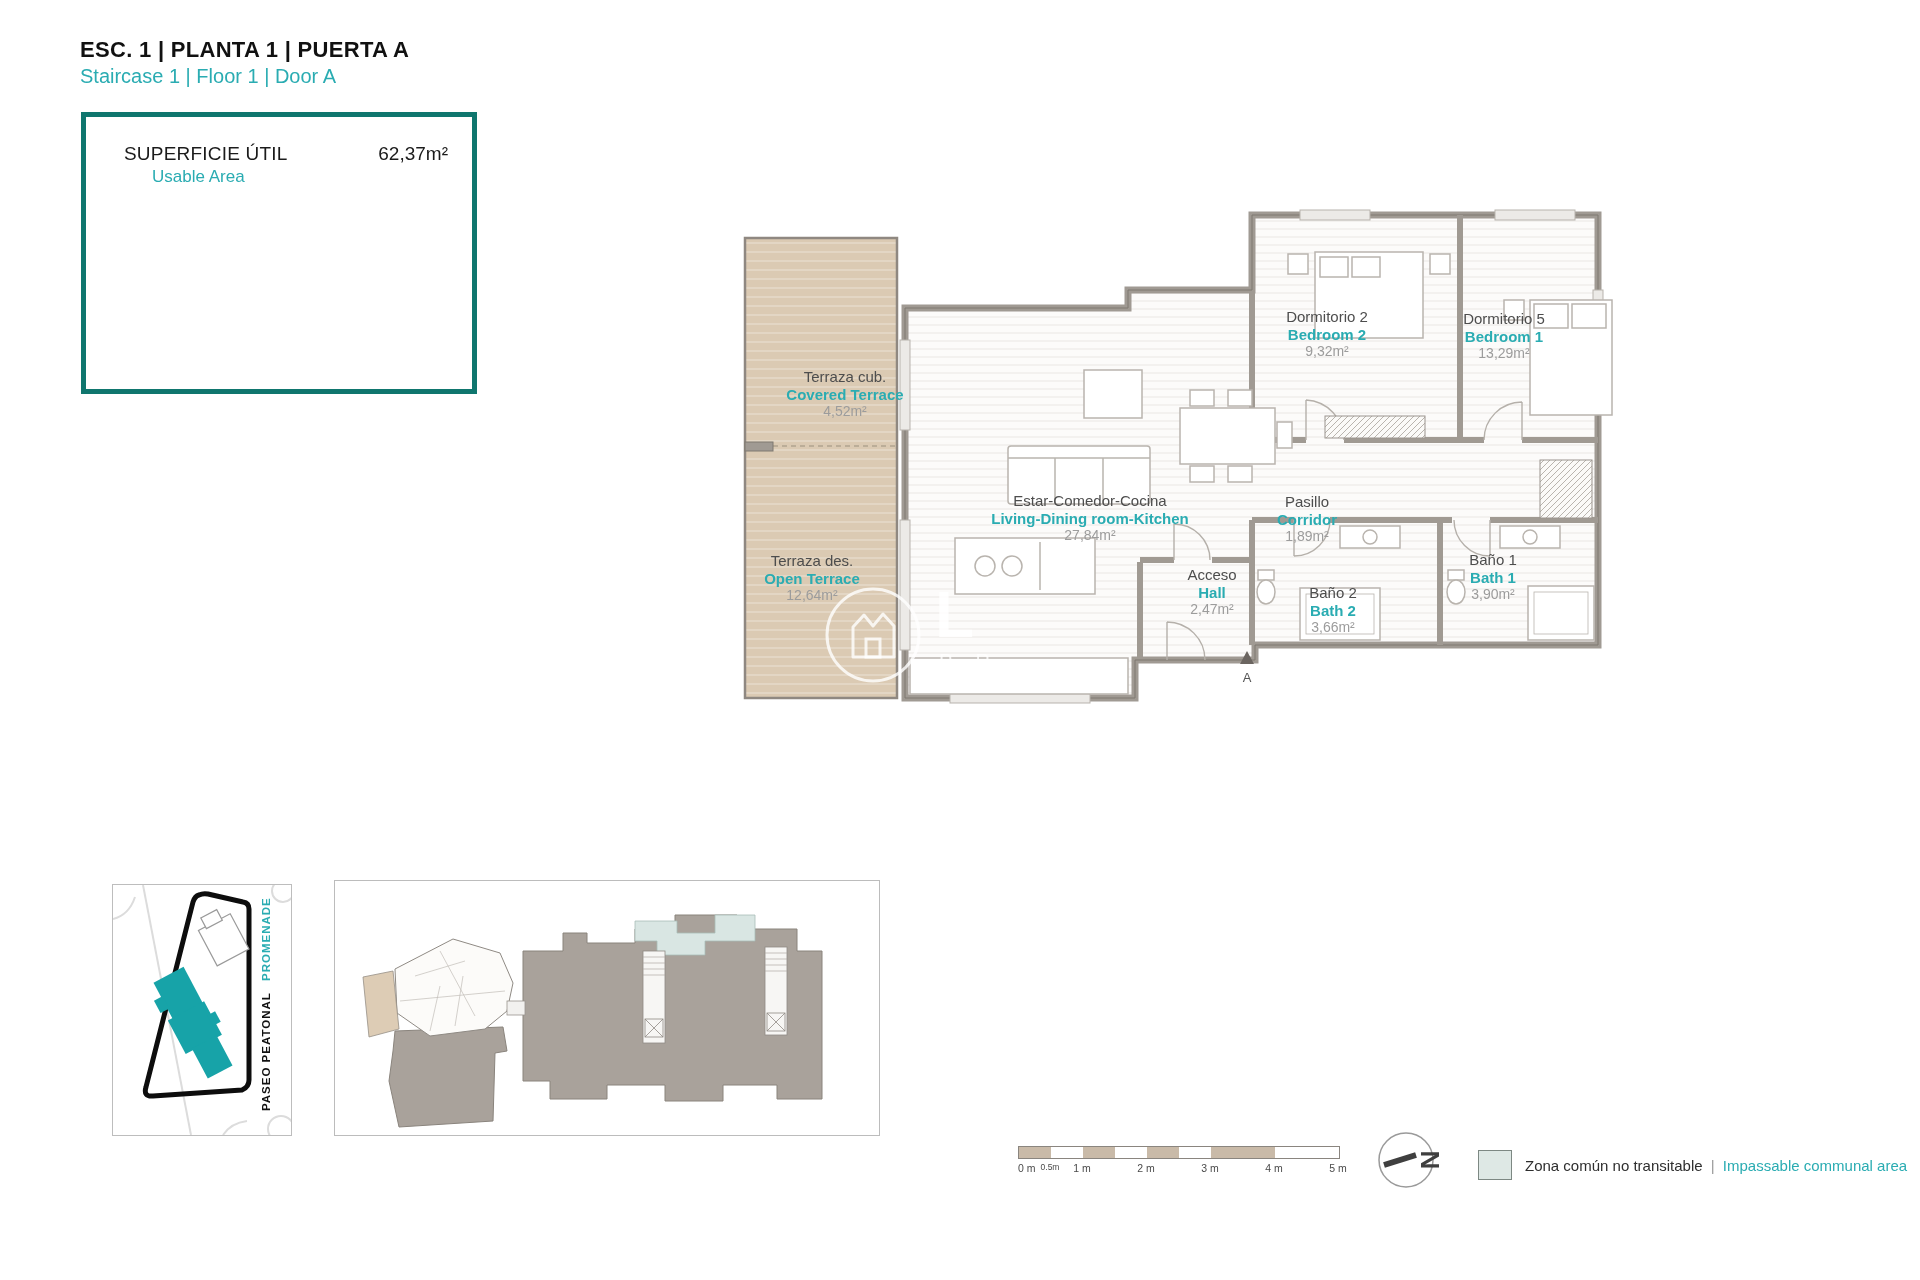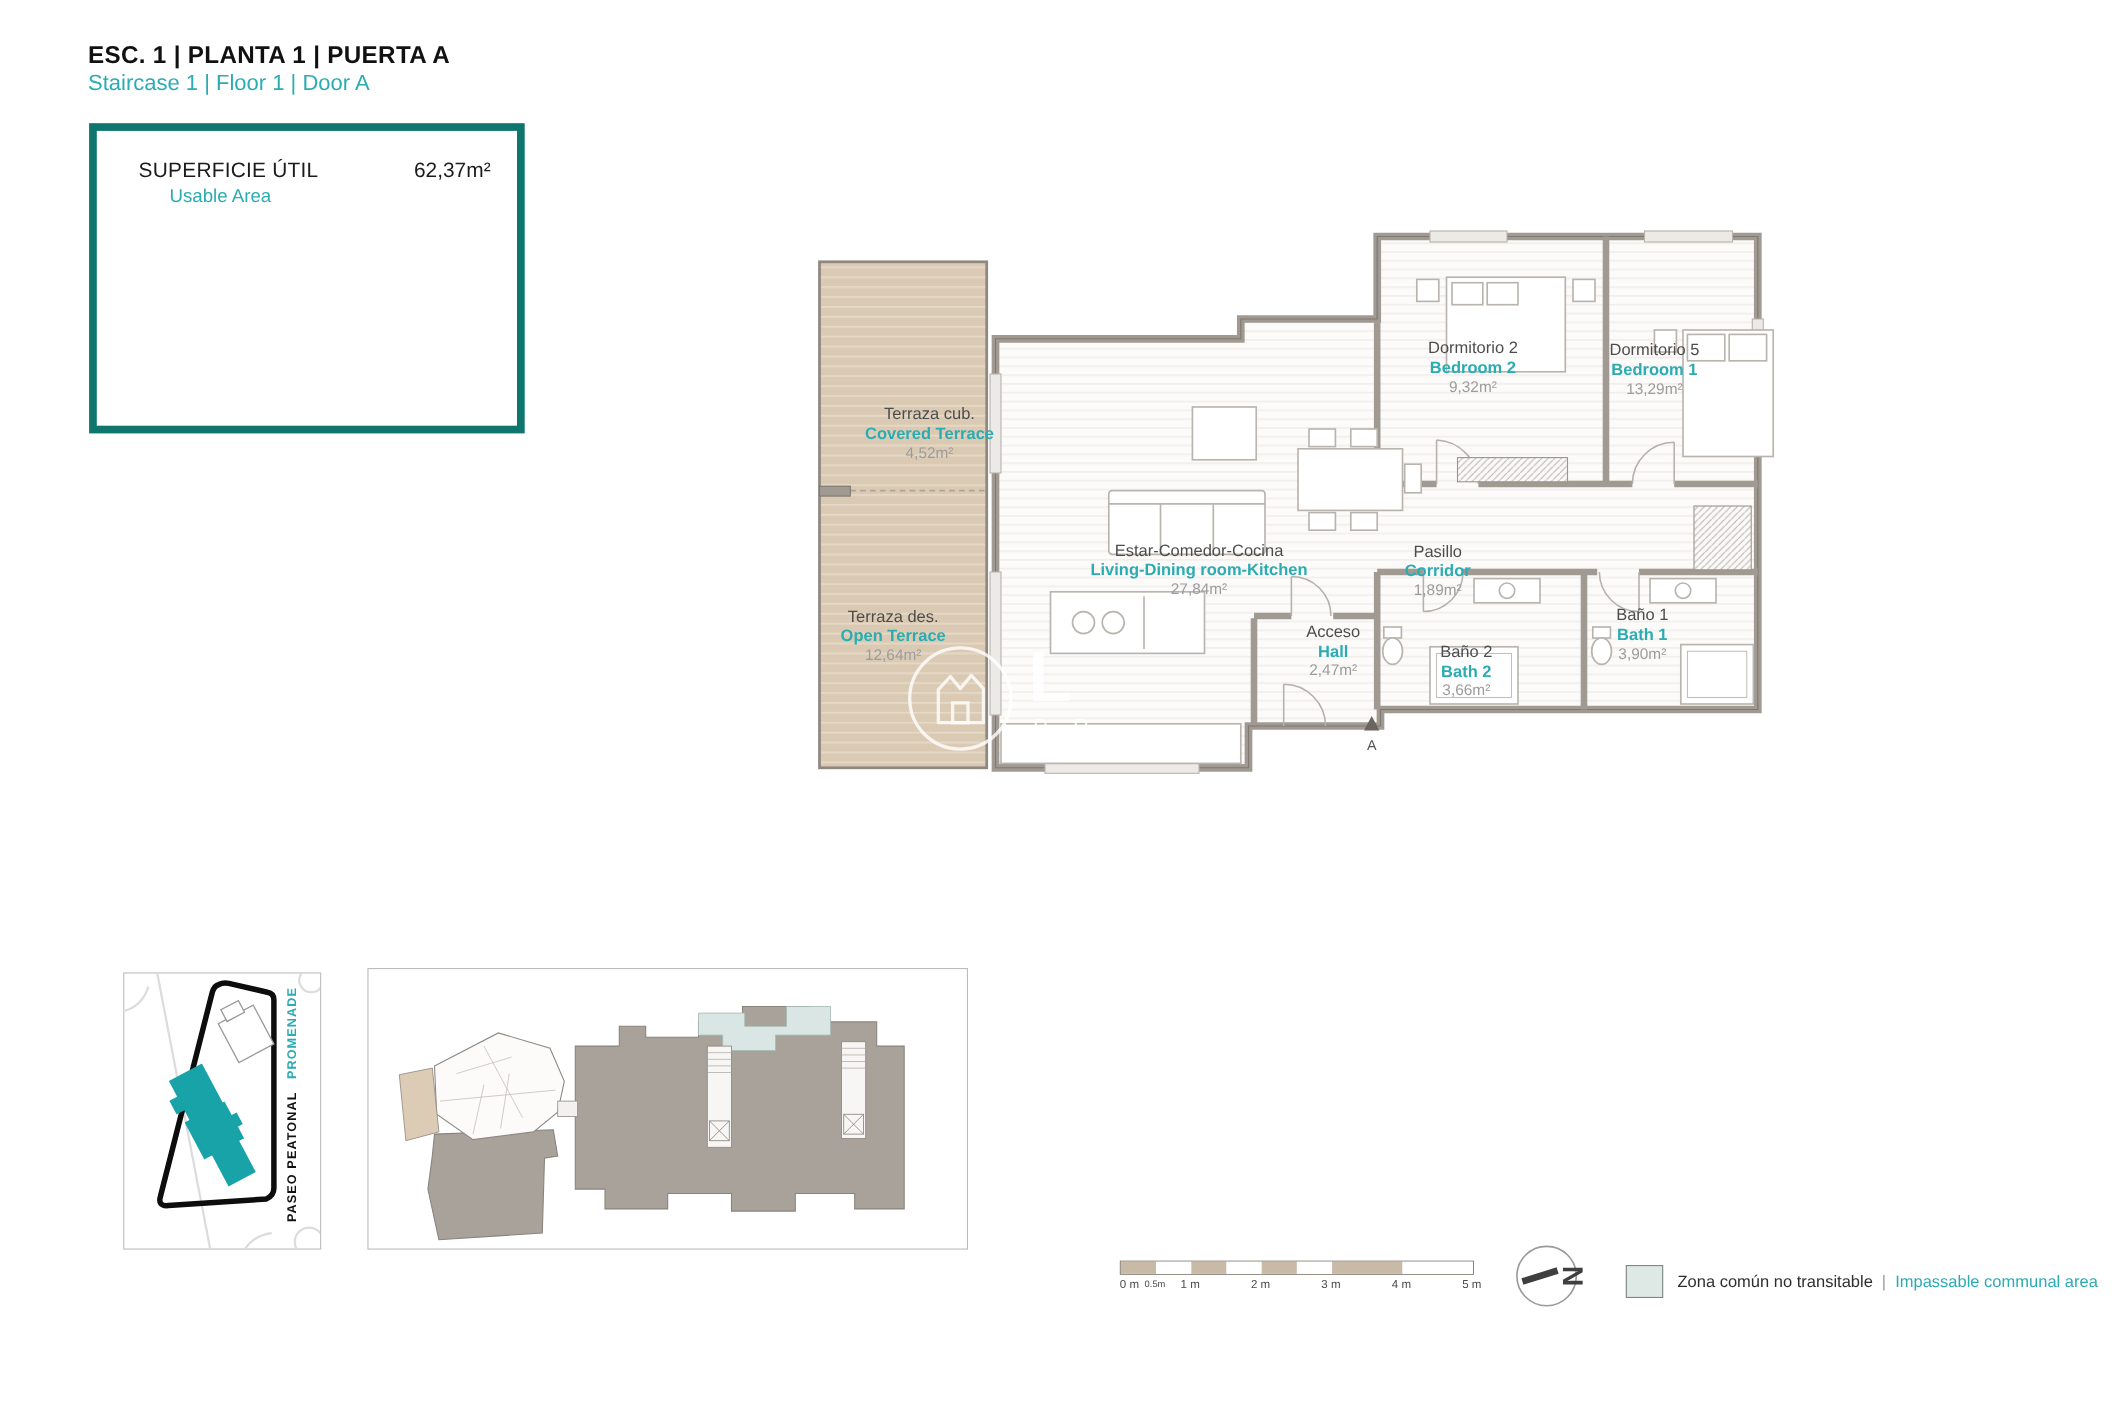--- a/index.html
+++ b/index.html
@@ -17,21 +17,21 @@
   html,body{width:1920px;height:1280px;background:#ffffff;
     font-family:"Liberation Sans", sans-serif; color:var(--ink); overflow:hidden;}
   .abs{position:absolute;}
 
   
   #header{left:80px;top:36px;line-height:1.25;}
   #header .t1{font-size:22px;font-weight:700;letter-spacing:.3px;color:#111;}
   #header .t2{font-size:20px;color:var(--teal);}
 
   
-  #area-box{left:81px;top:112px;width:396px;height:282px;border:7px solid #0f766e;
+  #area-box{left:81px;top:112px;width:396px;height:282px;border:5px solid #0f766e;
     padding:26px 24px 0 38px;background:#fff;}
   .arow{margin-bottom:22px;}
   .arow .line1{display:flex;justify-content:space-between;align-items:baseline;}
   .arow .les{font-size:19px;color:#1b1b1b;letter-spacing:.2px;}
   .arow .les2{font-size:19px;color:#1b1b1b;}
   .arow .val{font-size:19px;color:#1b1b1b;white-space:nowrap;}
   .arow .len{font-size:17px;color:var(--teal);margin-top:2px;margin-left:28px;}
 
   
   #plan-wrap{left:740px;top:190px;width:890px;height:540px;}
@@ -226,21 +226,21 @@
 <div class="room-label abs" style="left:812px;top:552px;">
   <span class="es">Terraza des.</span>
   <span class="en">Open Terrace</span>
   <span class="ar">12,64m²</span>
 </div>
 <div class="room-label abs" style="left:1090px;top:492px;">
   <span class="es">Estar-Comedor-Cocina</span>
   <span class="en">Living-Dining room-Kitchen</span>
   <span class="ar">27,84m²</span>
 </div>
-<div class="room-label abs" style="left:1327px;top:308px;margin-left:12px;">
+<div class="room-label abs" style="left:1327px;top:308px;">
   <span class="es">Dormitorio 2</span>
   <span class="en">Bedroom 2</span>
   <span class="ar">9,32m²</span>
 </div>
 <div class="room-label abs" style="left:1504px;top:310px;">
   <span class="es">Dormitorio 5</span>
   <span class="en">Bedroom 1</span>
   <span class="ar">13,29m²</span>
 </div>
 <div class="room-label abs" style="left:1307px;top:474px;margin-top:19px;">

